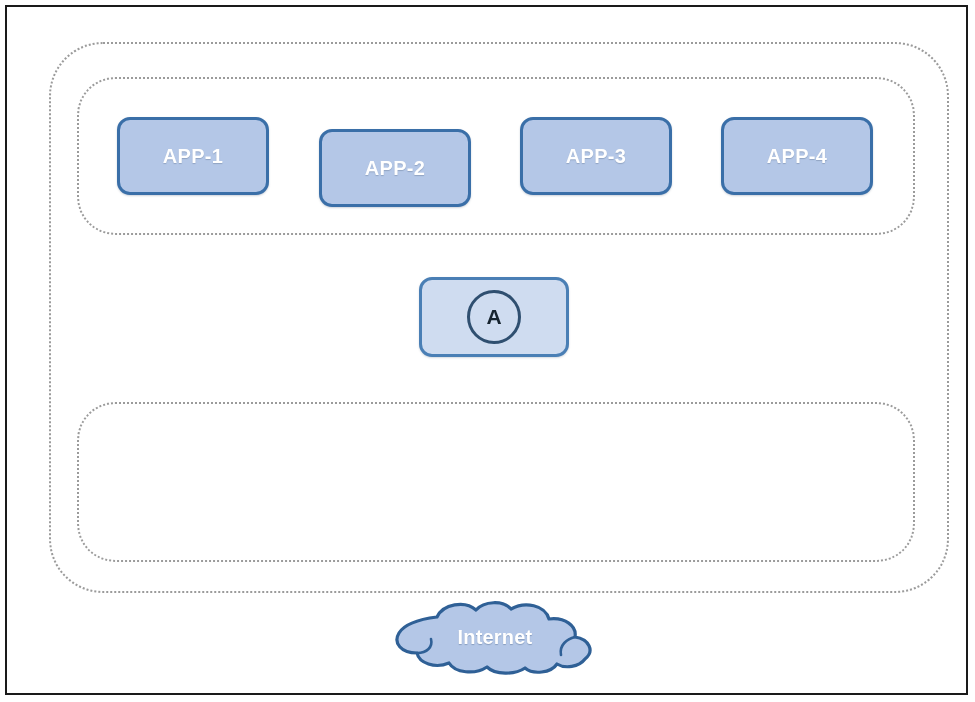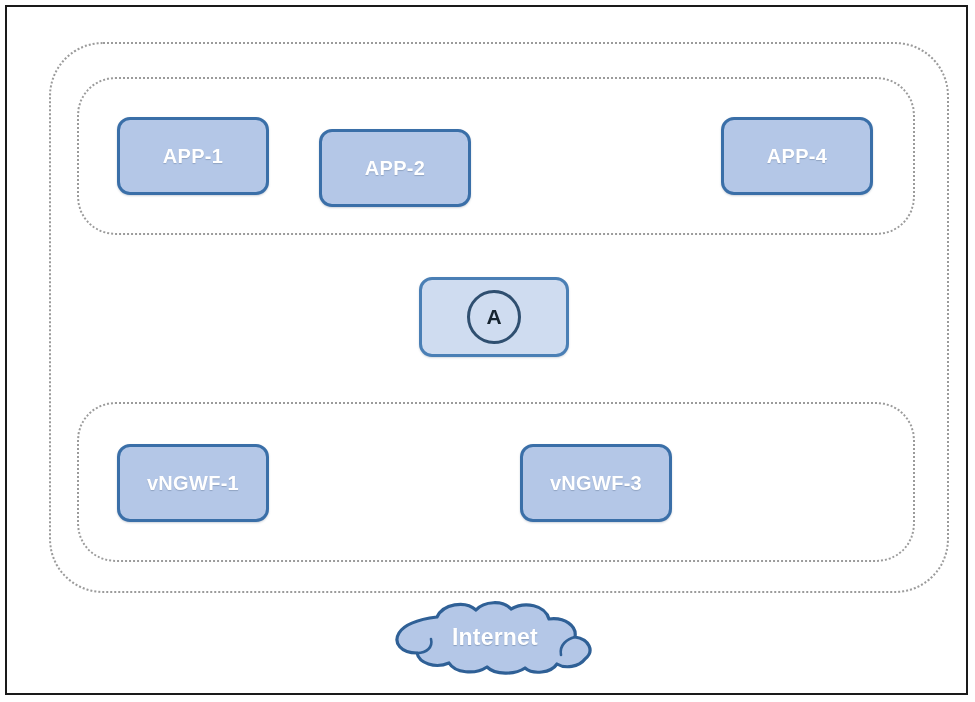--- a/index.html
+++ b/index.html
@@ -135,21 +135,21 @@
   .cloud-label {
     position: absolute;
     left: 0;
     top: 0;
     width: 232px;
     height: 76px;
     display: flex;
     align-items: center;
     justify-content: center;
     color: #ffffff;
-    font-size: 23px;
+    font-size: 20px;
     font-weight: 600;
     letter-spacing: 0.2px;
     text-shadow: 0 1px 1px rgba(70,95,130,0.4);
     pointer-events: none;
   }
 </style>
 </head>
 <body>
 
 <div id="canvas">
@@ -161,36 +161,33 @@
     <div class="dotted-zone inner-top"></div>
 
     <div class="dotted-zone inner-bottom"></div>
 
     <div class="node-box app-row col-1">
       <span>APP-1</span>
     </div>
     <div class="node-box app-row col-2">
       <span>APP-2</span>
     </div>
+    <div class="node-box app-row col-3">
+      <span>APP-3</span>
+    </div>
     <div class="node-box app-row col-4">
       <span>APP-4</span>
     </div>
 
     <div class="anchor-box">
       <span class="anchor-circle">
         <span>A</span>
       </span>
     </div>
 
-    <div class="node-box gw-row col-1">
-      <span>vNGWF-1</span>
-    </div>
-    <div class="node-box gw-row col-3">
-      <span>vNGWF-3</span>
-    </div>
 
     <div class="cloud-wrap">
       <svg viewBox="0 0 232 76" xmlns="http://www.w3.org/2000/svg">
         <path d="M58 18
                  C64 5, 86 1, 97 11
                  C105 2, 124 1, 132 10
                  C146 2, 166 6, 170 20
                  C186 18, 198 27, 196 38
                  C210 40, 216 52, 206 60
                  C200 68, 186 70, 178 65

